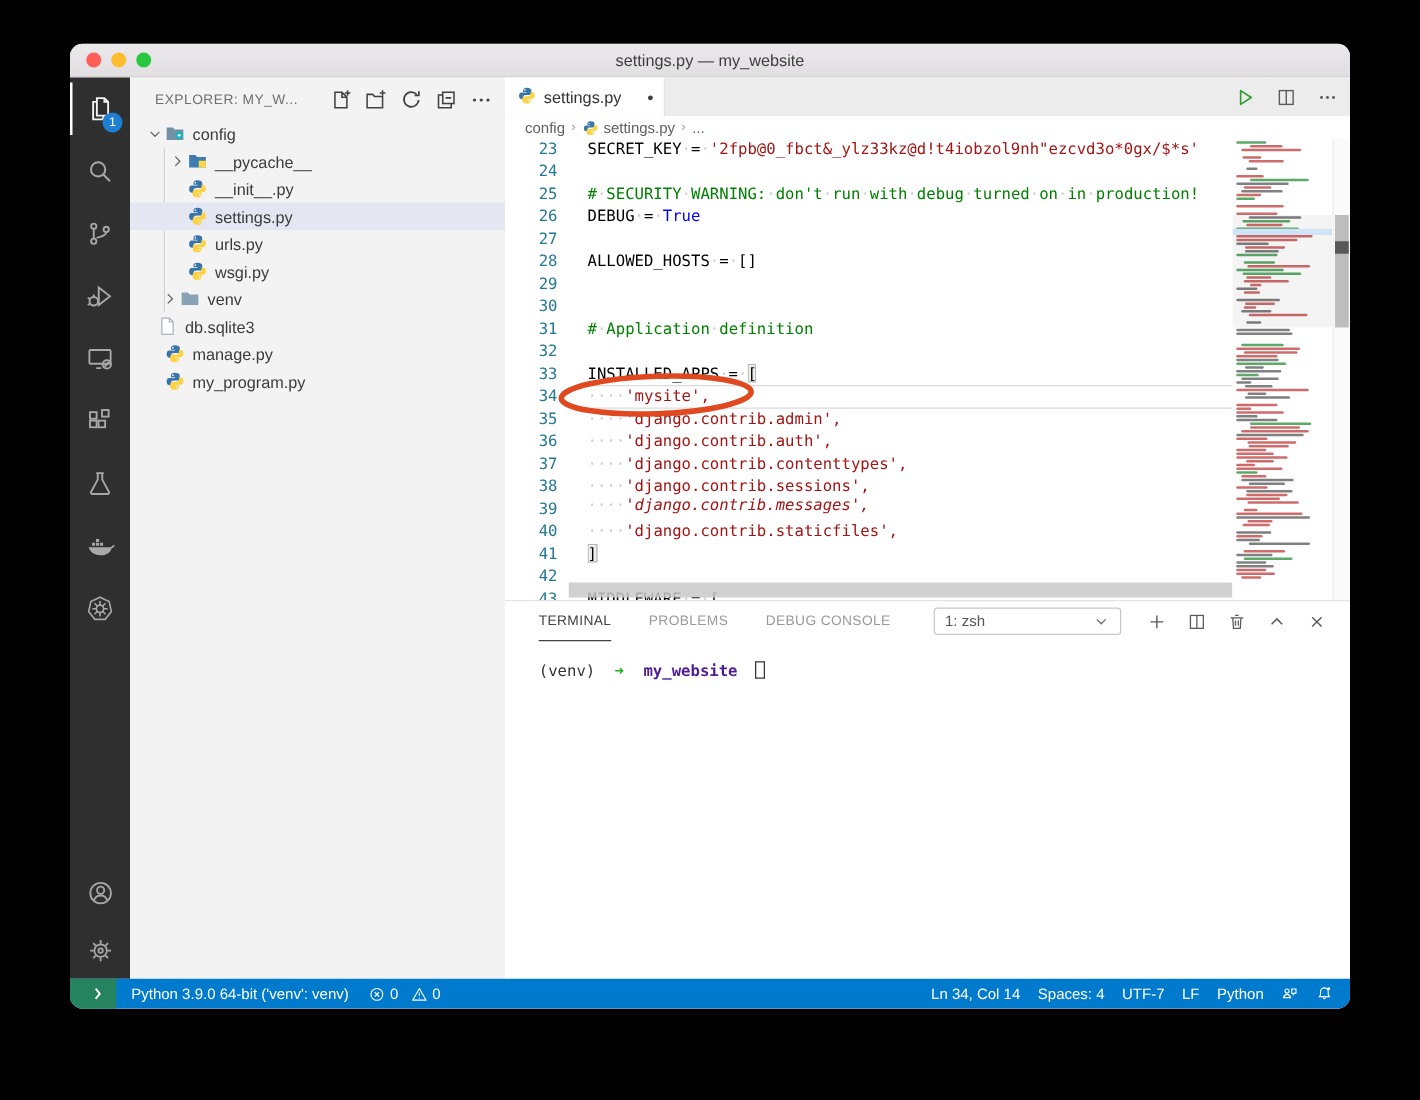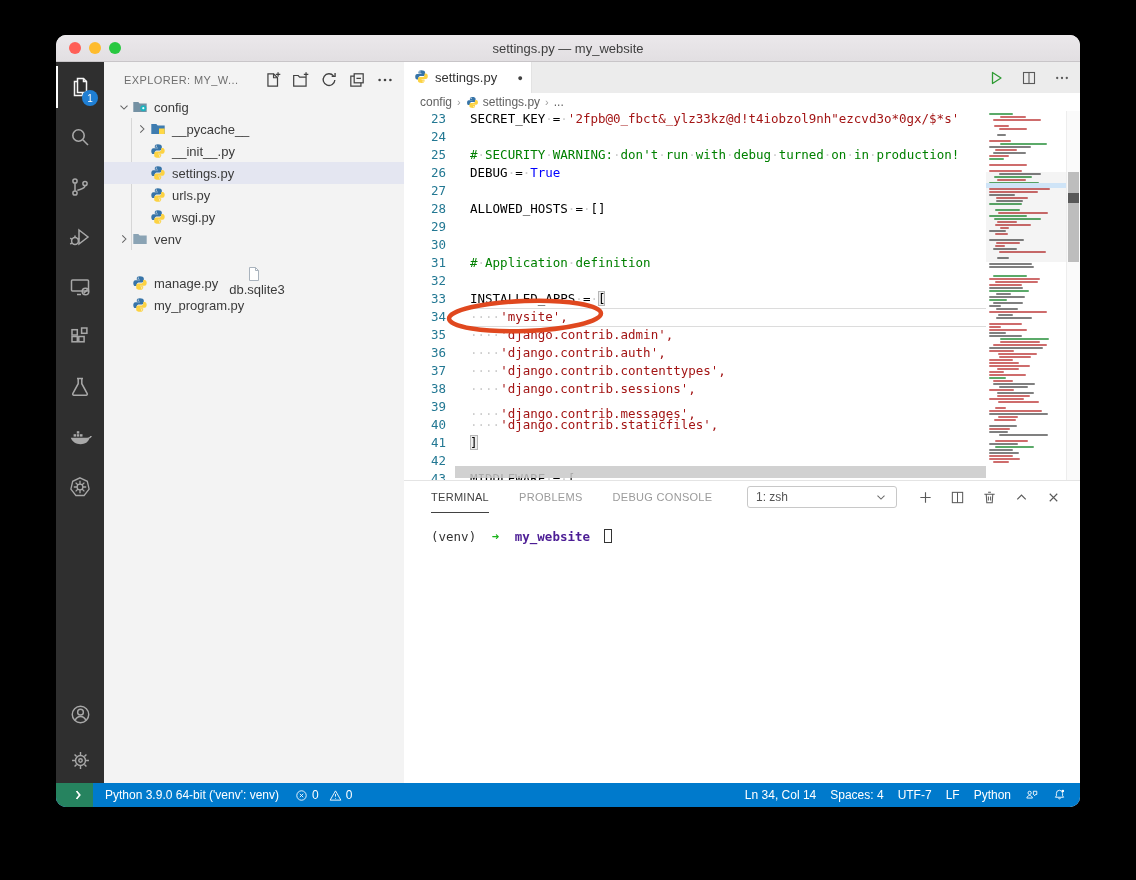--- a/index.html
+++ b/index.html
@@ -343,34 +343,34 @@
           <div class="trow" style="padding-left: 30px;">
             <div class="tchev"></div>
             <div class="ticon">
               <svg viewBox="0 0 16 16">
                 <path fill="#3774a8" d="M7.9 1.2c-2 0-3.1.9-3.1 2.1v1.5h3.2v.5H3.4c-1.5 0-2.1 1.4-2.1 2.9 0 1.5.6 2.9 2.1 2.9h1.4V9.4c0-1.4 1.1-2 2.5-2h2.6c1.1 0 1.9-.8 1.9-1.9V3.3c0-1.3-1.7-2.1-3.9-2.1zM6.3 2.4a.7.7 0 110 1.4.7.7 0 010-1.4z"></path>
                 <path fill="#fcd242" d="M8.1 14.8c2 0 3.1-.9 3.1-2.1v-1.5H8v-.5h4.6c1.5 0 2.1-1.4 2.1-2.9 0-1.5-.6-2.9-2.1-2.9h-1.4v1.7c0 1.4-1.1 2-2.5 2H6.1c-1.1 0-1.9.8-1.9 1.9v2.2c0 1.3 1.7 2.1 3.9 2.1zm1.6-1.2a.7.7 0 110-1.4.7.7 0 010 1.4z"></path>
               </svg>
             </div>
             <div class="tlabel">wsgi.py</div>
           </div>
-          <div class="trow" style="padding-left: 12px;">
+          <div class="trow" style="padding-left: 24px;">
             <div class="tchev">
               <svg viewBox="0 0 16 16" fill="none" stroke="currentColor" stroke-width="1.2">
                 <path d="M6 3.8l4.2 4.2L6 12.2"></path>
               </svg>
             </div>
             <div class="ticon">
               <svg viewBox="0 0 16 16">
                 <path fill="#8aa3b4" d="M1.3 3h5l1.4 1.5h7V13H1.3z"></path>
               </svg>
             </div>
             <div class="tlabel">venv</div>
           </div>
-          <div class="trow" style="padding-left: 6px; flex-direction: column;">
+          <div class="trow" style="padding-left: 6px;">
             <div class="tchev"></div>
             <div class="ticon">
               <svg viewBox="0 0 16 16">
                 <path fill="#fff" stroke="#a9b3bd" d="M3.5 1.5h6l3 3v10h-9z"></path>
                 <path fill="none" stroke="#a9b3bd" d="M9.5 1.5v3h3"></path>
               </svg>
             </div>
             <div class="tlabel">db.sqlite3</div>
           </div>
           <div class="trow" style="padding-left: 12px;">
@@ -472,21 +472,21 @@
             <div class="code-text" style="top: 197px;"><span class="tok pl"></span><span class="ws">·</span><span class="tok pl"></span><span class="ws">·</span><span class="tok pl"></span><span class="ws">·</span><span class="tok pl"></span><span class="ws">·</span><span class="tok pl"></span><span class="tok st">'mysite',</span></div>
             <div class="lnum" style="top: 215px;">35</div>
             <div class="code-text" style="top: 215px;"><span class="tok pl"></span><span class="ws">·</span><span class="tok pl"></span><span class="ws">·</span><span class="tok pl"></span><span class="ws">·</span><span class="tok pl"></span><span class="ws">·</span><span class="tok pl"></span><span class="tok st">'django.contrib.admin',</span></div>
             <div class="lnum" style="top: 233px;">36</div>
             <div class="code-text" style="top: 233px;"><span class="tok pl"></span><span class="ws">·</span><span class="tok pl"></span><span class="ws">·</span><span class="tok pl"></span><span class="ws">·</span><span class="tok pl"></span><span class="ws">·</span><span class="tok pl"></span><span class="tok st">'django.contrib.auth',</span></div>
             <div class="lnum" style="top: 251px;">37</div>
             <div class="code-text" style="top: 251px;"><span class="tok pl"></span><span class="ws">·</span><span class="tok pl"></span><span class="ws">·</span><span class="tok pl"></span><span class="ws">·</span><span class="tok pl"></span><span class="ws">·</span><span class="tok pl"></span><span class="tok st">'django.contrib.contenttypes',</span></div>
             <div class="lnum" style="top: 269px;">38</div>
             <div class="code-text" style="top: 269px;"><span class="tok pl"></span><span class="ws">·</span><span class="tok pl"></span><span class="ws">·</span><span class="tok pl"></span><span class="ws">·</span><span class="tok pl"></span><span class="ws">·</span><span class="tok pl"></span><span class="tok st">'django.contrib.sessions',</span></div>
             <div class="lnum" style="top: 287px;">39</div>
-            <div class="code-text" style="top: 294px;"><span class="tok pl"></span><span class="ws">·</span><span class="tok pl"></span><span class="ws">·</span><span class="tok pl"></span><span class="ws">·</span><span class="tok pl"></span><span class="ws">·</span><span class="tok pl"></span><span class="tok st">'django.contrib.messages',</span></div>
+            <div class="code-text" style="top: 284px; font-style: italic;"><span class="tok pl"></span><span class="ws">·</span><span class="tok pl"></span><span class="ws">·</span><span class="tok pl"></span><span class="ws">·</span><span class="tok pl"></span><span class="ws">·</span><span class="tok pl"></span><span class="tok st">'django.contrib.messages',</span></div>
             <div class="lnum" style="top: 305px;">40</div>
             <div class="code-text" style="top: 305px;"><span class="tok pl"></span><span class="ws">·</span><span class="tok pl"></span><span class="ws">·</span><span class="tok pl"></span><span class="ws">·</span><span class="tok pl"></span><span class="ws">·</span><span class="tok pl"></span><span class="tok st">'django.contrib.staticfiles',</span></div>
             <div class="lnum" style="top: 323px;">41</div>
             <div class="code-text" style="top: 323px;"><span class="tok br">]</span></div>
             <div class="lnum" style="top: 341px;">42</div>
             <div class="code-text" style="top: 341px;"></div>
             <div class="lnum" style="top: 359px;">43</div>
             <div class="code-text" style="top: 359px;"><span class="tok pl">MIDDLEWARE</span><span class="ws">·</span><span class="tok pl">=</span><span class="ws">·</span><span class="tok pl">[</span></div>
             <div class="annotation-svg" style="left: 38px; top: 184px;"><svg width="170" height="44" viewBox="0 0 170 44">
                 <ellipse cx="83" cy="21" rx="76" ry="15" fill="none" stroke="#e0481f" stroke-width="4.5" transform="rotate(-2 83 21)"></ellipse>

